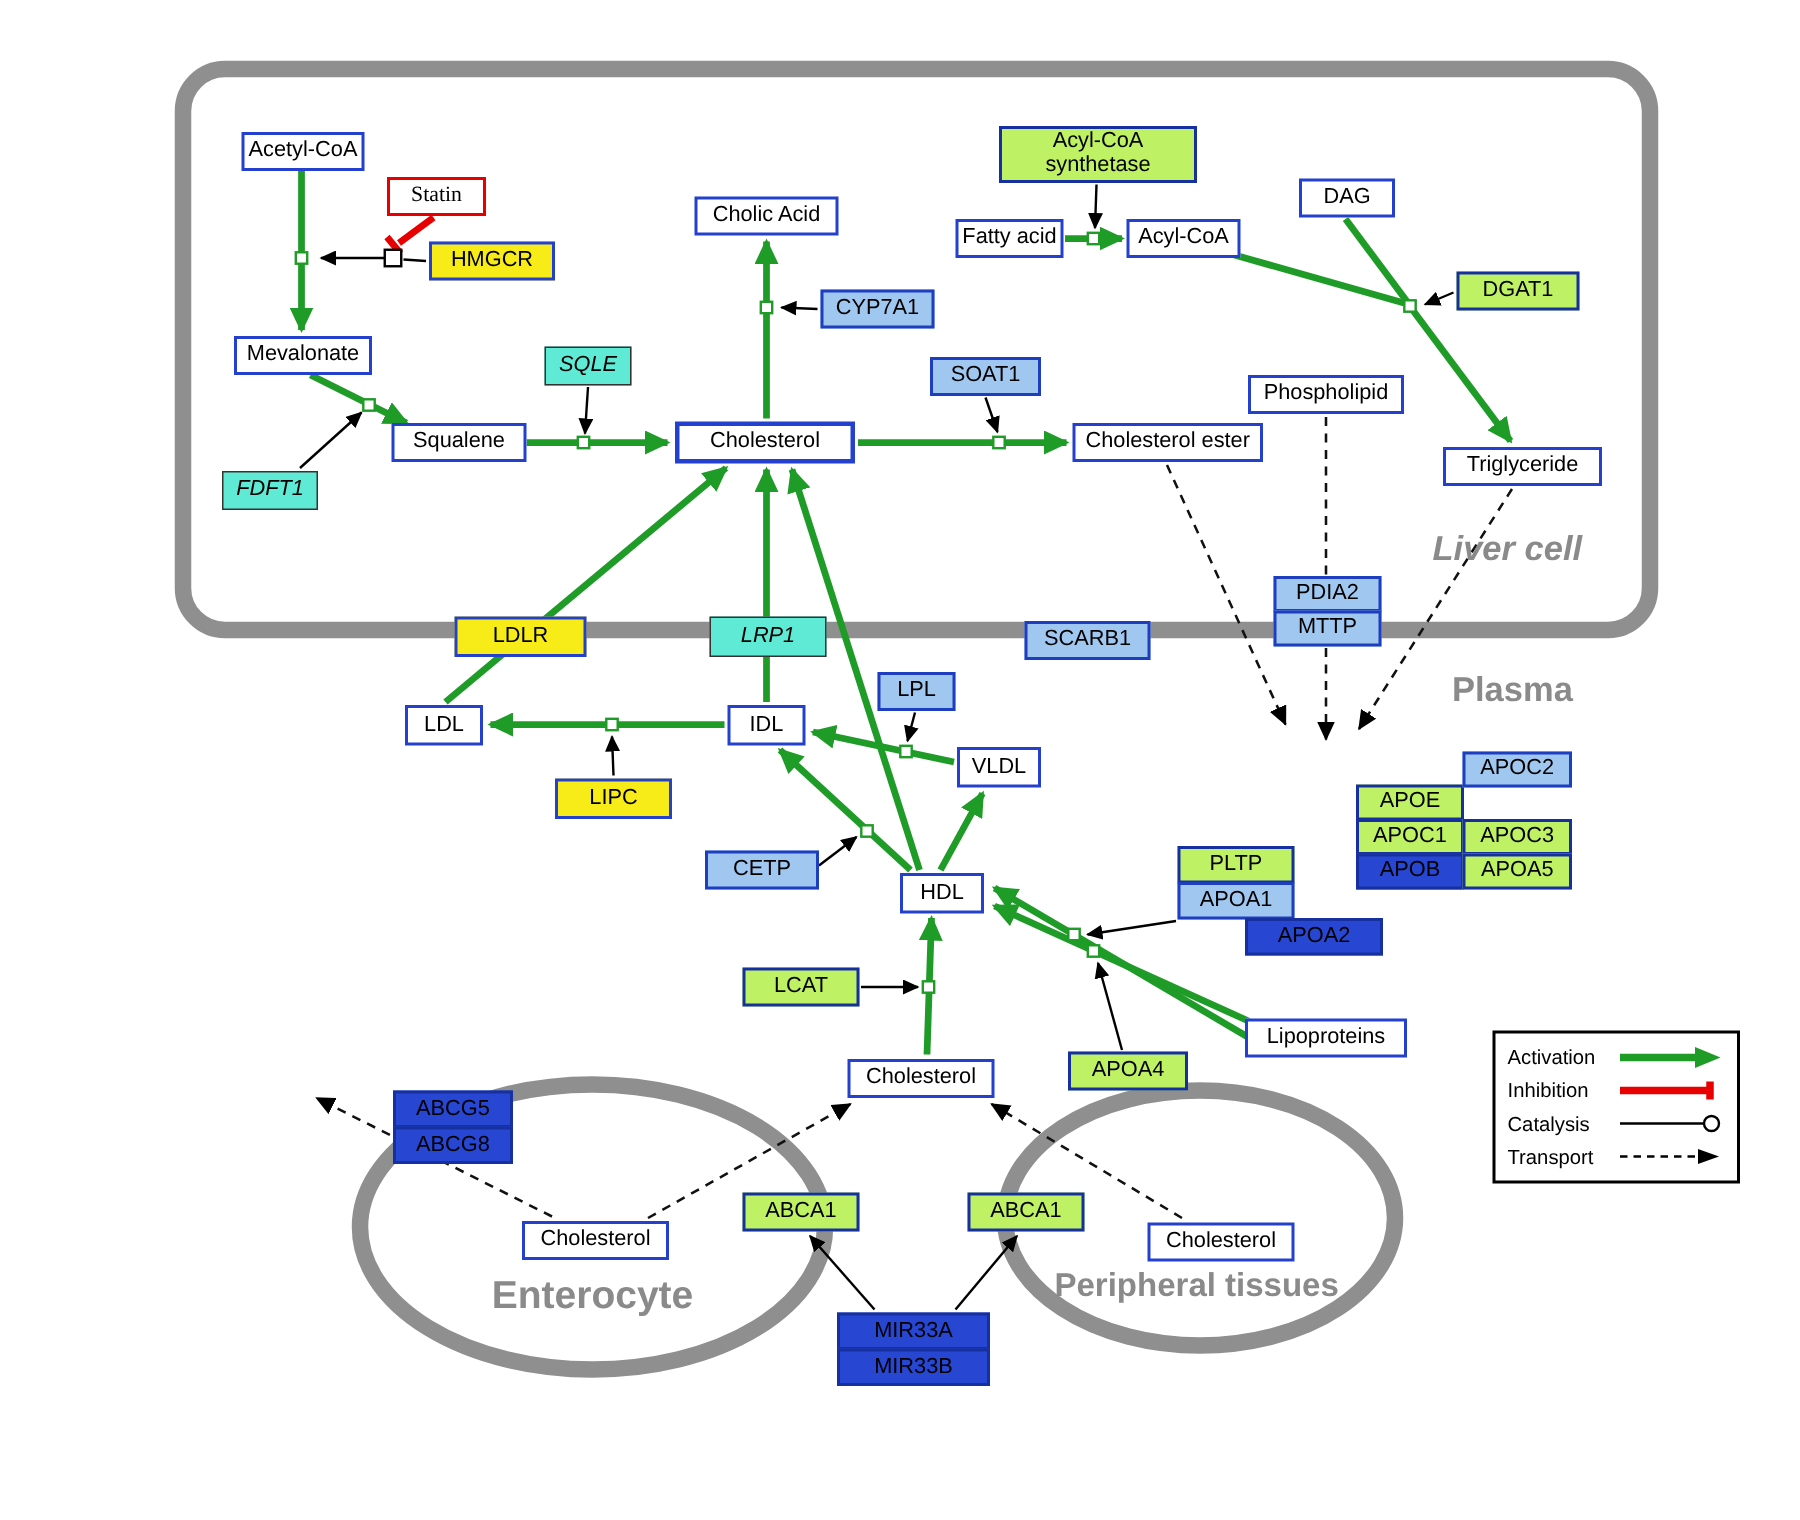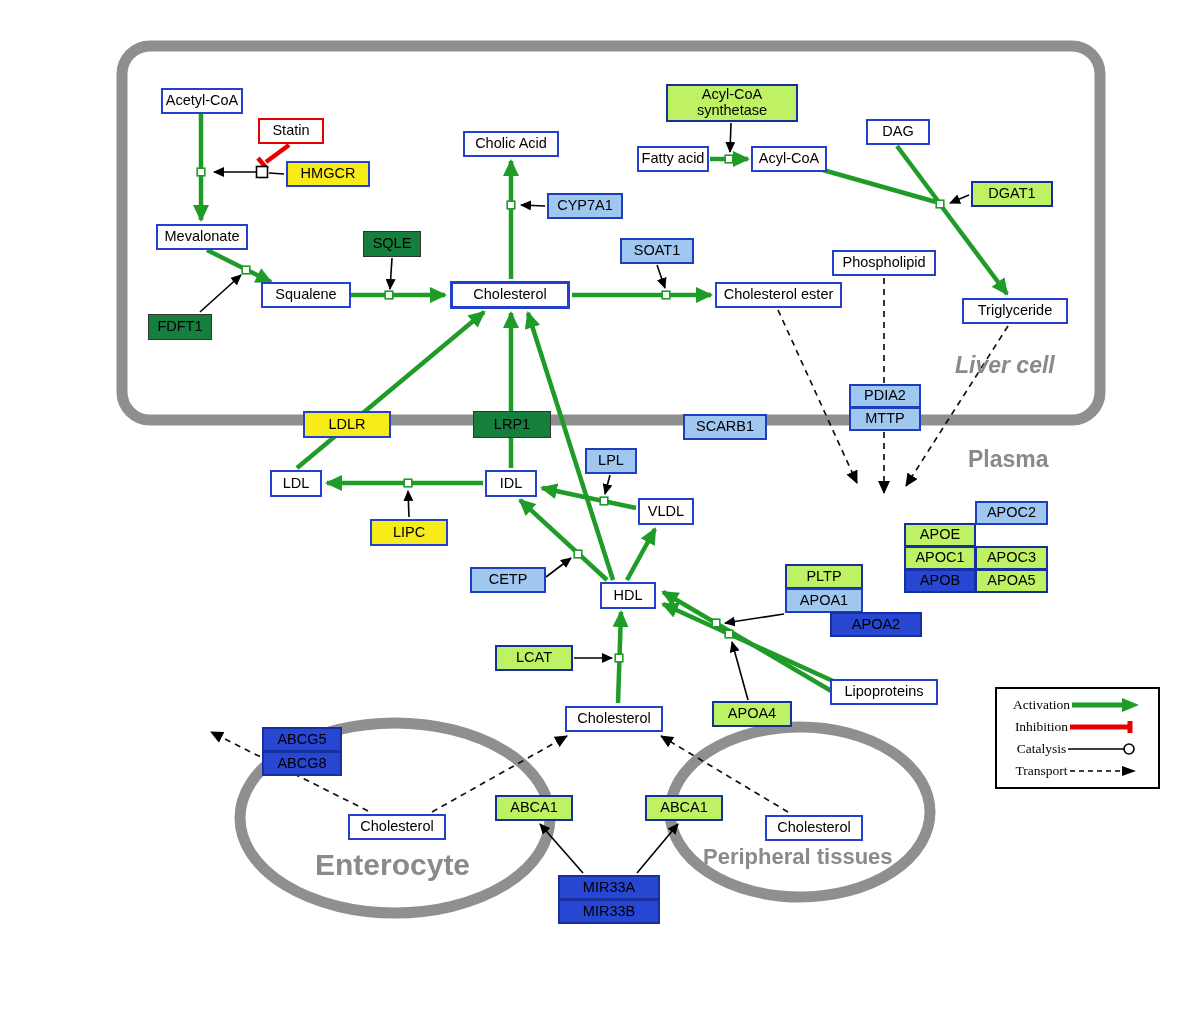--- a/index.html
+++ b/index.html
@@ -5,30 +5,30 @@
 <style>
   html,body{margin:0;padding:0;background:#fff;}
   #canvas{position:relative;width:1200px;height:1013px;background:#fff;overflow:hidden;
           font-family:"Liberation Sans",sans-serif;}
   #edges{position:absolute;left:0;top:0;z-index:1;}
   .node{position:absolute;box-sizing:border-box;display:flex;align-items:center;justify-content:center;
         text-align:center;font-size:14.5px;line-height:1.1;color:#000;background:#fff;
         border:2px solid #2440cf;z-index:3;padding:0 2px;cursor:pointer;}
   .strong{border-width:3px;}
   .v-yellow{background:#f8ec18;}
-  .v-pale{background:#15803d;border-color:#333;border-width:1.5px;}
+  .v-pale{background:#5eead4;border-color:#333;border-width:1.5px;font-style:italic;}
   .v-lblue{background:#9fc7f0;border-color:#1e3ec0;}
   .v-blue{background:#bef264;border-color:#16309f;}
   .v-dark{background:#2746d2;border-color:#16309f;}
-  .v-drug{border-color:#e80000;}
+  .v-drug{border-color:#e80000;font-family:Liberation Serif, serif;}
   .region-label{position:absolute;font-weight:bold;font-size:23px;color:#8a8a8a;z-index:2;}
   .legend{position:absolute;left:995px;top:687px;width:165px;height:102px;border:2.5px solid #000;
           background:#fff;z-index:3;box-sizing:border-box;padding:5px 8px;display:flex;
           flex-direction:column;justify-content:space-between;font-size:13.5px;color:#000;}
-  .legend-row{display:flex;align-items:center;justify-content:center;height:21px;font-family:Liberation Serif, serif;}
+  .legend-row{display:flex;align-items:center;justify-content:space-between;height:21px;}
   .legend-row svg{flex:0 0 auto;}
 </style>
 </head>
 <body>
 
 <div id="canvas">
 
 <svg id="edges" width="1200" height="1013" viewBox="0 0 1200 1013">
   <defs>
     <marker id="ag" markerUnits="userSpaceOnUse" markerWidth="18" markerHeight="16" refX="15" refY="8" orient="auto">
@@ -116,21 +116,21 @@
     <rect x="574.2" y="550.2" width="7.6" height="7.6"></rect>
     <rect x="615.2" y="654.2" width="7.6" height="7.6"></rect>
     <rect x="712.2" y="619.2" width="7.6" height="7.6"></rect>
     <rect x="725.2" y="630.2" width="7.6" height="7.6"></rect>
   </g>
   <rect x="256.5" y="166.5" width="11" height="11" fill="#fff" stroke="#000" stroke-width="1.6"></rect>
 </svg>
 
 <div class="region-label" style="left:955px;top:352px;font-style:italic;">Liver cell</div>
 <div class="region-label" style="left:968px;top:446px;">Plasma</div>
-<div class="region-label" style="left:315px;top:848px;width:160px;text-align:left;font-size:30px;">Enterocyte</div>
+<div class="region-label" style="left:315px;top:848px;width:160px;text-align:center;font-size:26px;">Enterocyte</div>
 <div class="region-label" style="left:703px;top:844px;width:200px;font-size:22px;">Peripheral tissues</div>
 
 <div class="node" style="left:161px;top:88px;width:82px;height:26px">Acetyl-CoA</div>
 <div class="node v-drug" style="left:258px;top:118px;width:66px;height:26px">Statin</div>
 <div class="node v-yellow" style="left:286px;top:161px;width:84px;height:26px">HMGCR</div>
 <div class="node" style="left:156px;top:224px;width:92px;height:26px">Mevalonate</div>
 <div class="node v-pale" style="left:363px;top:231px;width:58px;height:26px">SQLE</div>
 <div class="node v-pale" style="left:148px;top:314px;width:64px;height:26px">FDFT1</div>
 <div class="node" style="left:261px;top:282px;width:90px;height:26px">Squalene</div>
 <div class="node strong" style="left:450px;top:281px;width:120px;height:28px">Cholesterol</div>

